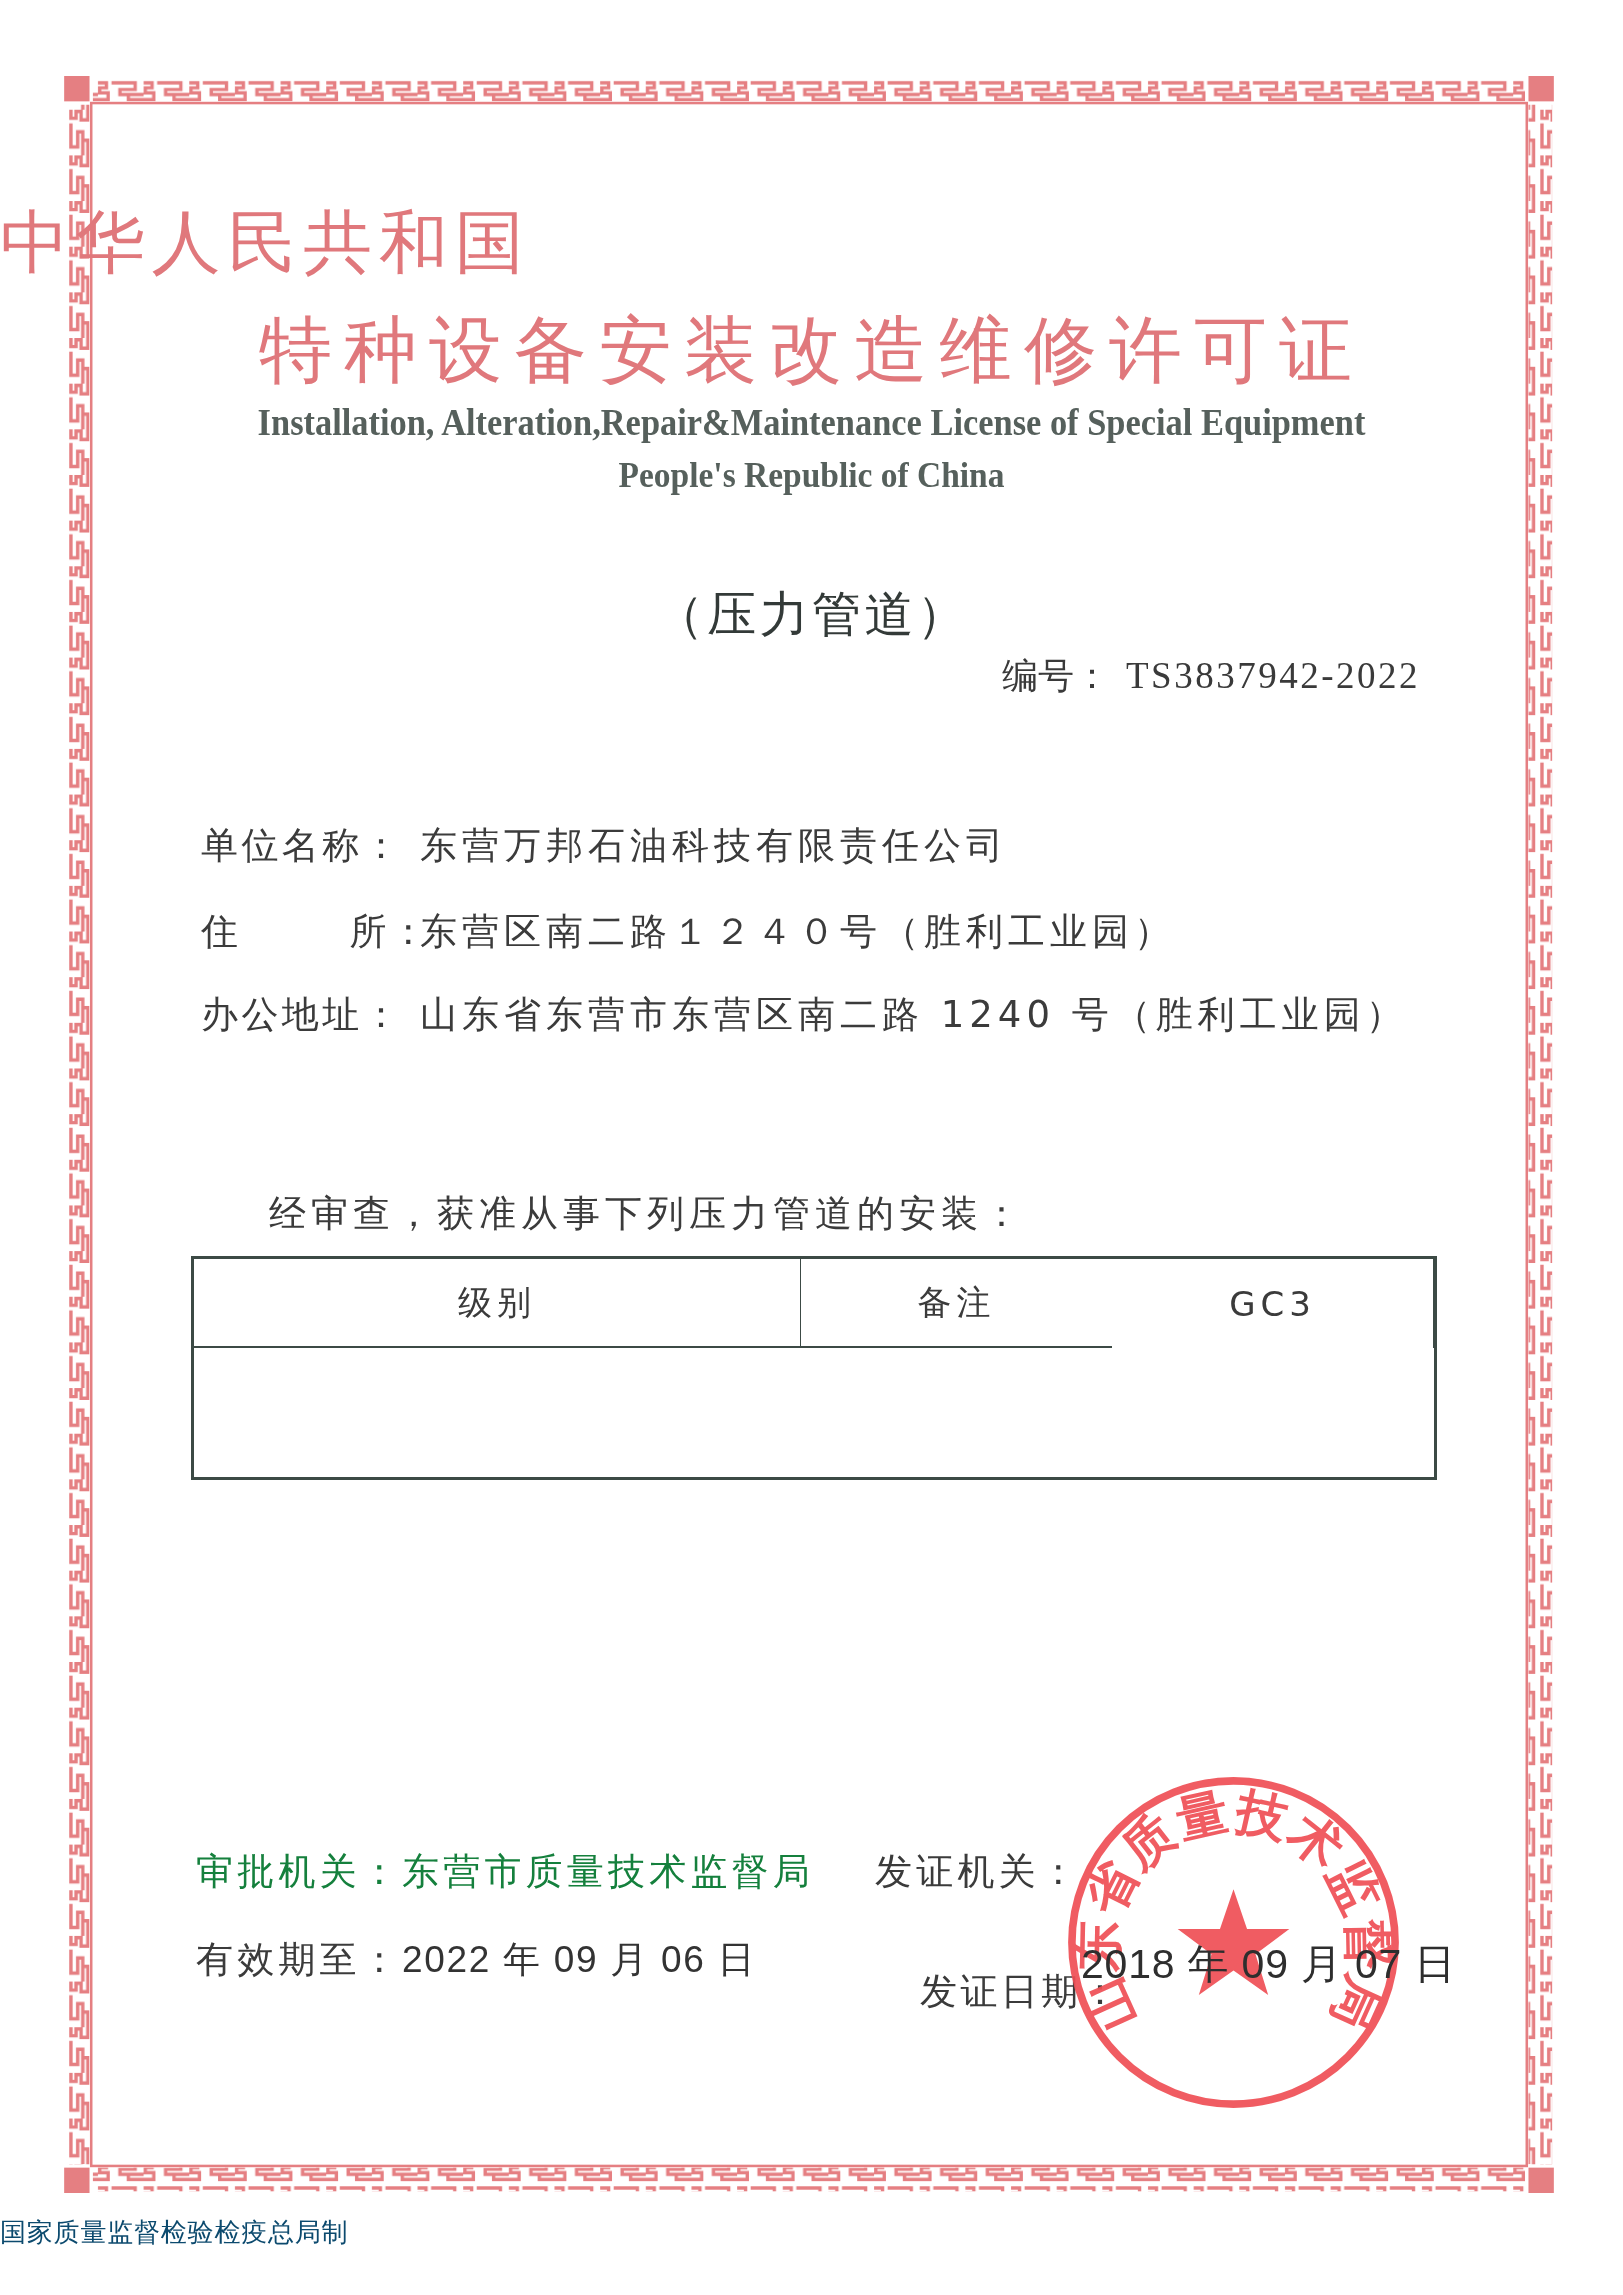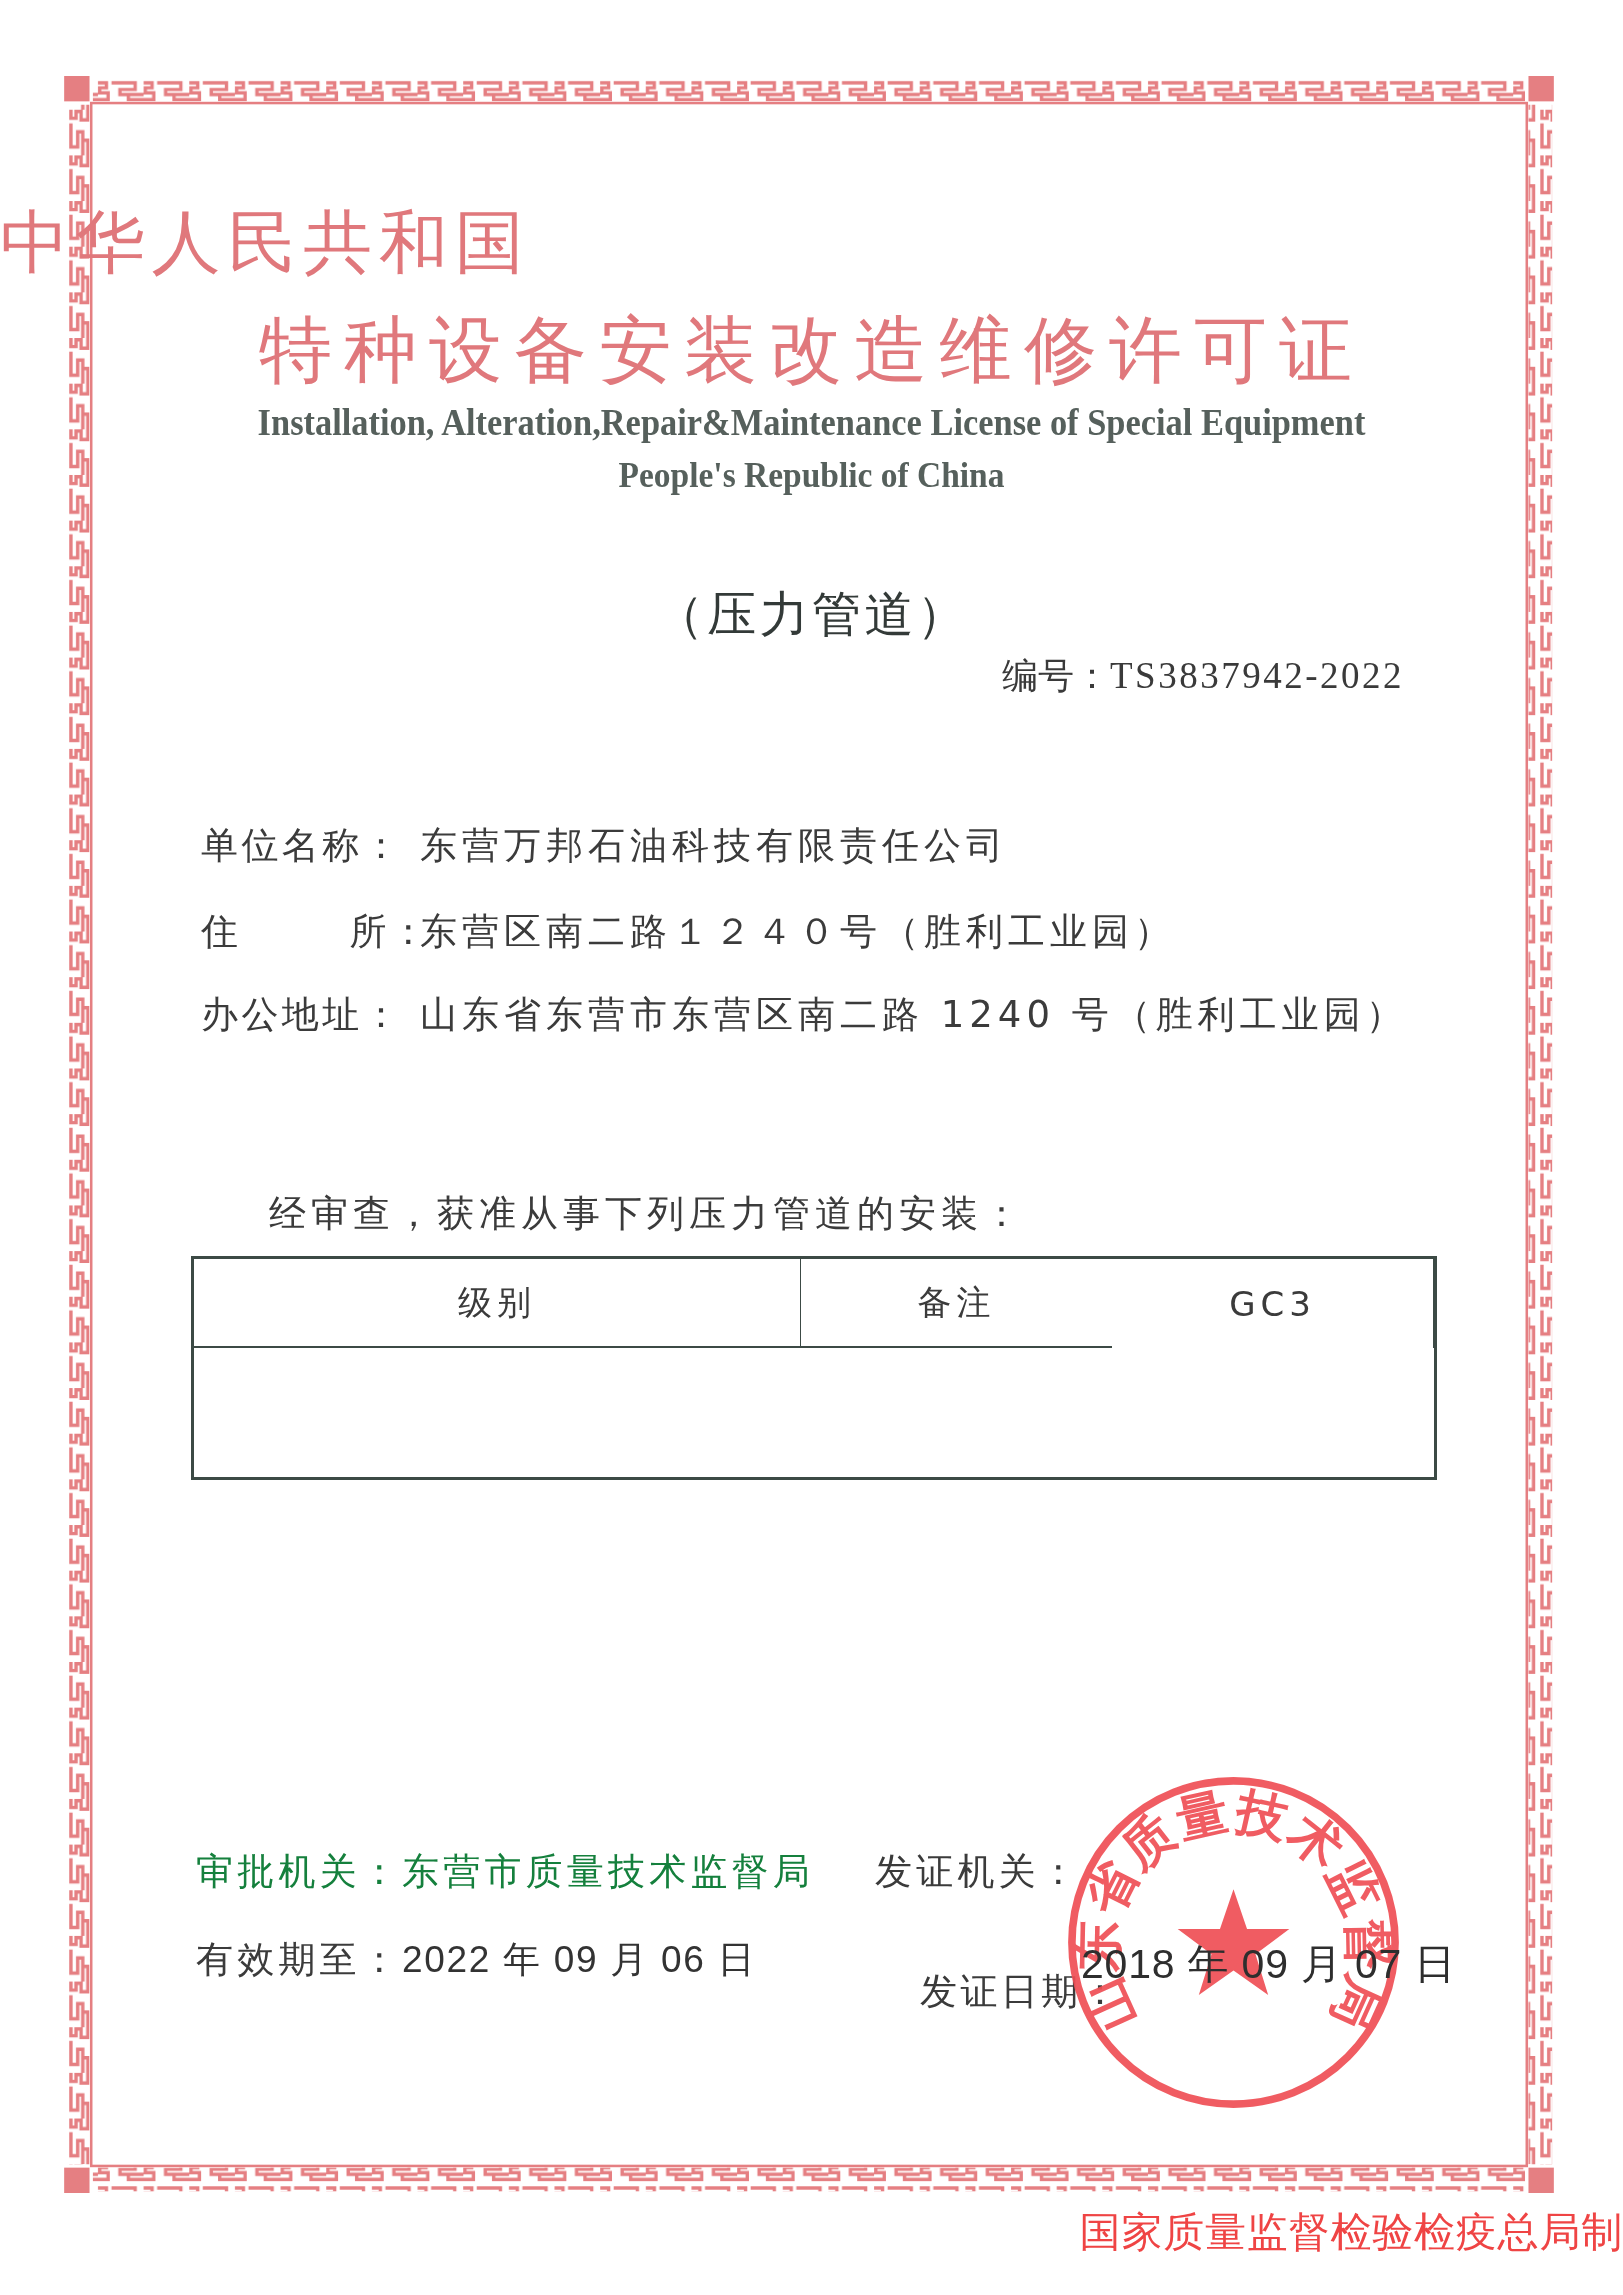--- a/index.html
+++ b/index.html
@@ -28,21 +28,21 @@
   }
   .title-en-1 { top:401px; font-size:37px; line-height:44px; transform:scaleX(0.93); transform-origin:center; }
   .title-en-2 { top:453px; font-size:36px; line-height:44px; transform:scaleX(0.93); transform-origin:center; }
   .category {
     left:643px; width:338px; top:583px; text-align:center;
     font-size:49px; line-height:64px; color:#333a38; letter-spacing:3.4px;
   }
   .serial {
     left:1002px; top:654px; font-size:36px; line-height:44px; color:#3a3a3a; white-space:nowrap;
   }
-  .serial .num { font-family:"Liberation Serif", serif; letter-spacing:2.5px; font-size:37px; }
+  .serial .num { font-family:"Liberation Serif", serif; letter-spacing:2.5px; font-size:37px;margin-left:16px; }
 
   
   .info-row { left:201px; font-size:37px; line-height:47px; white-space:nowrap; color:#3b3b3b; }
   .info-row .label { display:inline-block; width:219px; letter-spacing:3.4px; }
   .info-row .value { letter-spacing:5px; }
   .row-1 { top:822px; }
   .row-2 { top:908px; }
   .row-3 { top:991px; }
   .row-2 .label span.l2 { margin-left:108px; }
 
@@ -64,21 +64,21 @@
   .issuer-label { left:875px; top:1848px; font-size:37px; line-height:47px; white-space:nowrap; color:#3b3b3b; letter-spacing:4.2px; }
   .valid-row { left:196px; top:1936px; font-size:37px; line-height:47px; white-space:nowrap; color:#3b3b3b; }
   .valid-row .label { letter-spacing:4.2px; }
   .valid-row .date { font-family:"Liberation Sans", sans-serif; font-size:37px; color:#333; letter-spacing:1.7px;margin-top:24px; }
   .issue-label { left:920px; top:1968px; font-size:37px; line-height:47px; white-space:nowrap; color:#3b3b3b; letter-spacing:3.4px; z-index:1; }
   .issue-date { left:1081px; top:1941px; font-family:"Liberation Sans", sans-serif; font-size:41px; line-height:47px; color:#2e2e2e; white-space:nowrap; z-index:3; letter-spacing:0.8px; }
 
   
   .seal { left:1066px; top:1775px; width:335px; height:335px; z-index:2; opacity:0.92; }
 
-  .footer { left:0; width:1623px; top:2210px; text-align:right; font-size:41px; line-height:44px; color:#ef4444; letter-spacing:0.8px; }
+  .footer { left:0; width:1623px; top:2210px; text-align:left; font-size:26px; line-height:44px; color:#0c4a6e; letter-spacing:0.8px; }
 </style>
 </head>
 <body>
 
 <div class="frame">
   <svg width="1490" height="2117" viewBox="0 0 1762 2504" xmlns="http://www.w3.org/2000/svg" style="position:absolute;left:0;top:0;">
     <defs>
       <pattern id="meanderH" x="0" y="0" width="54" height="30" patternUnits="userSpaceOnUse">
         <path d="M2 8 H30 V16 H12 V22 H40 M22 22 V28 H52 V20 H42 V14 H50 V8 H40" fill="none" stroke="#e57f82" stroke-width="4"></path>
       </pattern>

